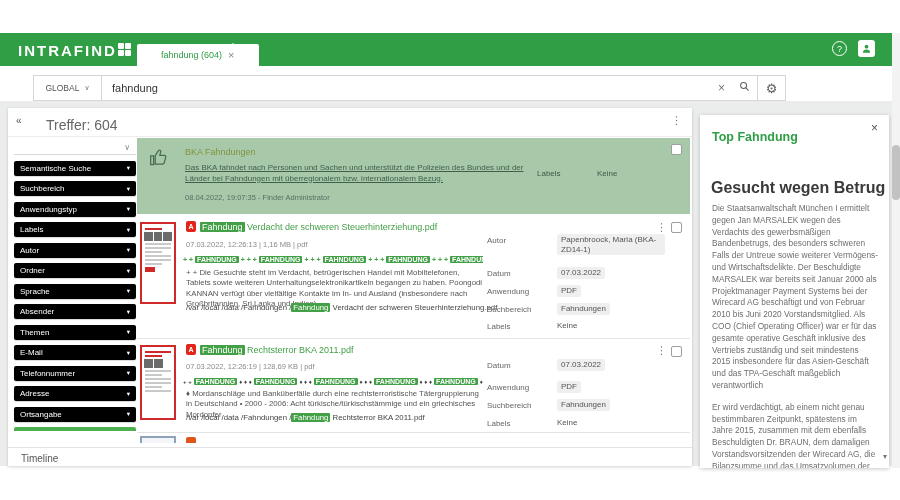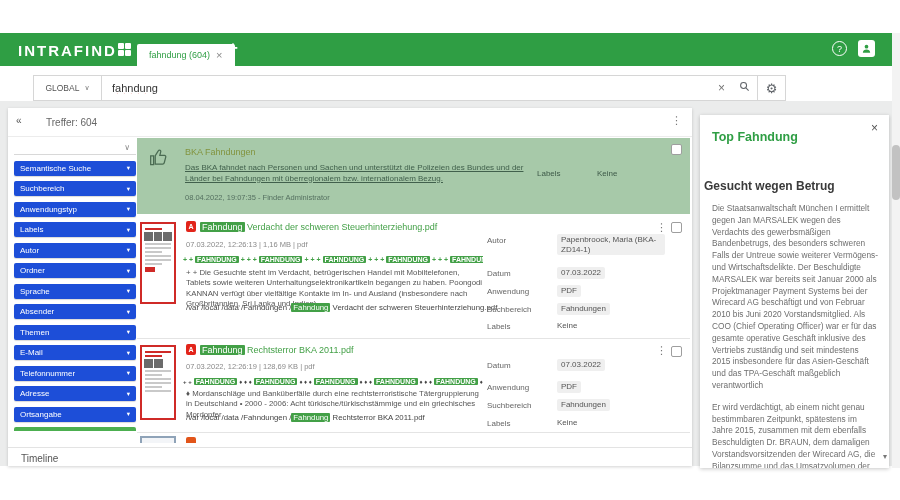--- a/index.html
+++ b/index.html
@@ -4,21 +4,21 @@
 <style>
   * { margin:0; padding:0; box-sizing:border-box; }
   html,body { width:900px; height:500px; background:#fff; font-family:"Liberation Sans", sans-serif; overflow:hidden; }
   .page { position:relative; width:900px; height:500px; background:#fff; }
 
   
   .topbar { position:absolute; left:0; top:33px; width:900px; height:33px; background:#2f9e44; }
   .logo { position:absolute; left:18px; top:9px; color:#fff; font-size:15px; font-weight:bold; letter-spacing:2px; }
   .grid-icon { position:absolute; left:118px; top:10px; width:13px; height:13px; display:grid; grid-template-columns:6px 6px; grid-template-rows:6px 6px; gap:1px; cursor:pointer; }
   .grid-icon span { background:#fff; border-radius:1px; }
-  .tab { position:absolute; left:137px; top:11px; height:22px; background:#fff; border-radius:2px 2px 0 0; display:flex; align-items:center; padding:0 12px; gap:6px; }
+  .tab { position:absolute; left:137px; top:11px; height:22px; background:#fff; border-radius:2px 2px 0 0; display:flex; align-items:center; padding:0 24px; gap:6px; }
   .tab-label { color:#2f9e44; font-size:9px; }
   .tab-close { color:#8a8a8a; font-size:11px; line-height:1; cursor:pointer; }
   .newtab { position:absolute; left:228px; top:5px; color:#fff; font-size:17px; font-weight:bold; cursor:pointer; }
   .help { position:absolute; left:832px; top:8px; width:15px; height:15px; border:1.5px solid #fff; border-radius:50%; color:#fff; font-size:9px; display:flex; align-items:center; justify-content:center; cursor:pointer; }
   .user { position:absolute; left:858px; top:7px; width:17px; height:17px; background:#fff; border-radius:3px; display:flex; align-items:center; justify-content:center; cursor:pointer; }
 
   
   .searchrow { position:absolute; left:33px; top:75px; width:753px; height:26px; background:#fff; border:1px solid #d6d6d6; display:flex; align-items:center; }
   .scope { width:68px; height:100%; border-right:1px solid #d6d6d6; display:flex; align-items:center; justify-content:center; gap:5px; font-size:8.5px; color:#555; cursor:pointer; }
   .scope .chev { font-size:7px; color:#777; }
@@ -28,28 +28,28 @@
   .gearbox { width:28px; height:100%; border-left:1px solid #d6d6d6; display:flex; align-items:center; justify-content:center; cursor:pointer; }
   .gear { color:#5f6368; font-size:13px; }
 
   
   .content-bg { position:absolute; left:0; top:101px; width:900px; height:365px; background:#ebecec; }
 
   
   .card { position:absolute; left:8px; top:108px; width:684px; height:358px; background:#fff; box-shadow:0 1px 3px rgba(0,0,0,.18); overflow:hidden; }
   .list-header { position:absolute; left:0; top:0; width:100%; height:29px; border-bottom:1px solid #ececec; background:#fff; z-index:5; }
   .lh-collapse { position:absolute; left:8px; top:7px; font-size:10px; color:#555; cursor:pointer; }
-  .lh-count { position:absolute; left:38px; top:9px; font-size:10px; color:#666; }
+  .lh-count { position:absolute; left:38px; top:9px; font-size:14px; color:#666; }
   .lh-menu { position:absolute; right:10px; top:6px; font-size:11px; color:#777; cursor:pointer; }
 
   
   .sidebar { position:absolute; left:6px; top:32px; width:122px; }
   .f-dropdown { height:15px; border-bottom:1px solid #d8d8d8; position:relative; cursor:pointer; margin-bottom:3px; }
   .f-dropdown .chev { position:absolute; right:6px; top:3px; font-size:8px; color:#888; }
-  .facet { height:15px; margin-top:5.5px; background:#1d4ed8; border-radius:2px; color:#fff; font-size:8px; display:flex; align-items:center; padding:0 6px; cursor:pointer; box-shadow:0 1px 1px rgba(0,0,0,.15); }
+  .facet { height:15px; margin-top:5.5px; background:#000000; border-radius:2px; color:#fff; font-size:8px; display:flex; align-items:center; padding:0 6px; cursor:pointer; box-shadow:0 1px 1px rgba(0,0,0,.15); }
   .facet .fl { flex:1; overflow:hidden; white-space:nowrap; }
   .facet .fa { font-size:6.5px; }
   .facet-partial { height:4px; margin-top:5.5px; background:#4caf50; border-radius:2px 2px 0 0; }
 
   
   .results { position:absolute; left:129px; top:30px; width:555px; }
   .divider { height:1px; background:#e4e4e4; margin-right:2px; }
 
   .featured { position:relative; height:76px; background:#a7c9a9; margin:0 2px 2px 0; }
   .thumbup { position:absolute; left:12px; top:9px; }
@@ -93,21 +93,21 @@
   .sliver .thumb4 { position:absolute; left:3px; top:3px; width:36px; height:20px; border:2px solid #8fa3b8; background:#f3f5f8; }
   .sliver .pdf4 { position:absolute; left:49px; top:4px; width:10px; height:8px; background:#e2551a; border-radius:2px; }
 
   .timeline { position:absolute; left:0; top:339px; width:100%; height:19px; background:#fff; border-top:1px solid #e3e3e3; z-index:6; }
   .timeline span { position:absolute; left:13px; top:5px; font-size:10px; color:#555; }
 
   
   .panel { position:absolute; left:700px; top:115px; width:189px; height:353px; background:#fff; box-shadow:0 1px 4px rgba(0,0,0,.22); overflow:hidden; }
   .p-close { position:absolute; right:11px; top:6px; font-size:12px; color:#555; cursor:pointer; }
   .p-title { position:absolute; left:12px; top:15px; font-size:12.5px; font-weight:bold; color:#2f9e44; }
-  .p-head { position:absolute; left:4px; top:64px; font-size:12px; font-weight:bold; color:#3a3a3a; }
+  .p-head { position:absolute; left:11px; top:64px; font-size:16px; font-weight:bold; color:#3a3a3a; }
   .p-body { position:absolute; left:12px; top:88px; width:166px; font-size:8.3px; line-height:11.8px; color:#6e6e6e; }
   .p-body p + p { margin-top:10px; }
 
   
   .sb-track { position:absolute; left:892px; top:33px; width:8px; height:435px; background:#f3f3f3; }
   .sb-thumb { position:absolute; left:892px; top:145px; width:8px; height:55px; background:#c2c2c2; border-radius:4px; cursor:pointer; }
   .scroll-down { position:absolute; left:883px; top:452px; font-size:8px; color:#777; cursor:pointer; }
 </style>
 </head>
 <body>

